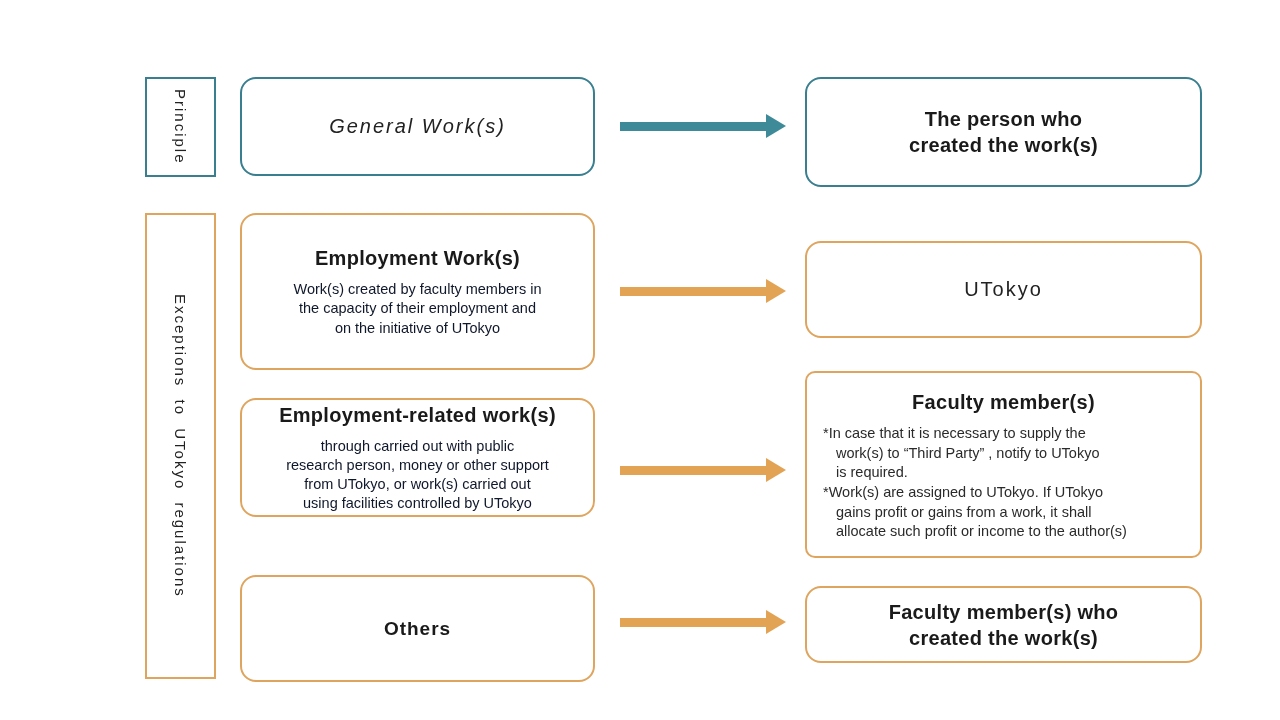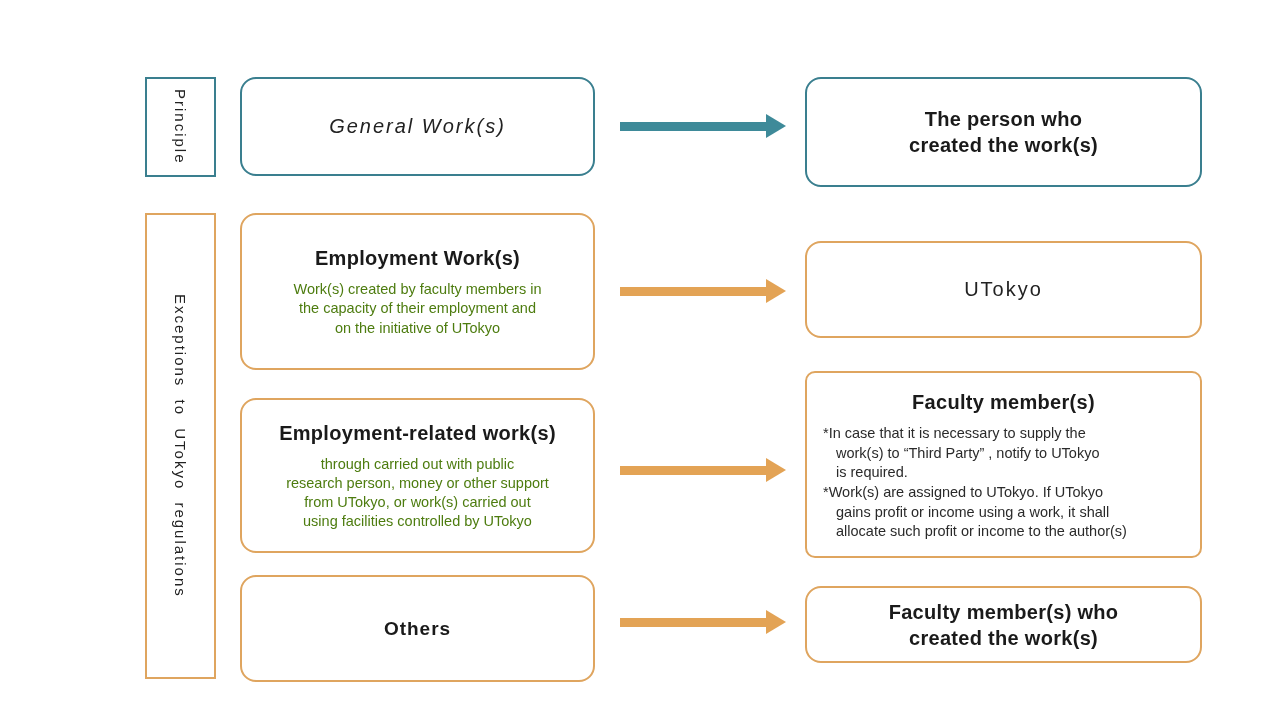--- a/index.html
+++ b/index.html
@@ -27,21 +27,21 @@
   .orange { border-color: var(--orange-border); }
   .rounded { border-radius: 16px; }
 
   
   .b-principle        { left:145px; top:77px;  width:71px;  height:100px; }
   .b-general          { left:240px; top:77px;  width:355px; height:99px;font-style:italic;  }
   .b-person           { left:805px; top:77px;  width:397px; height:110px;  }
   .b-exceptions       { left:145px; top:213px; width:71px;  height:466px; }
   .b-employment       { left:240px; top:213px; width:355px; height:157px; }
   .b-utokyo           { left:805px; top:241px; width:397px; height:97px;  }
-  .b-related          { left:240px; top:398px; width:355px; height:155px; }
+  .b-related          { left:240px; top:398px; width:355px; height:119px; }
   .b-faculty          { left:805px; top:371px; width:397px; height:187px; padding:10px 10px 8px 10px;border-radius:10px; }
   .b-others           { left:240px; top:575px; width:355px; height:107px; }
   .b-faculty-created  { left:805px; top:586px; width:397px; height:77px;  }
 
   
   .vtext {
     writing-mode: vertical-rl;
     text-orientation: mixed;
     font-size: 15px;
     letter-spacing: 2px;
@@ -51,21 +51,21 @@
   }
   .t-reg  { font-size: 20px; font-weight: 400; letter-spacing: 2px; color: #222; }
   .t-bold { font-size: 20px; font-weight: 700; letter-spacing: 0.3px; line-height: 1.3; color: #1a1a1a; }
   .t-med  { font-size: 19px; font-weight: 600; letter-spacing: 1px; color: #1a1a1a; }
   .t-bold span { display: block; }
   .desc {
     font-size: 14.5px;
     font-weight: 400;
     line-height: 1.32;
     margin-top: 9px;
-    color: #4d7c0f;
+    color: #0f172a;
   }
   .desc div { white-space: nowrap; }
   .notes {
     margin-top: 9px;
     font-size: 14.5px;
     line-height: 1.36;
     text-align: left;
     align-self: flex-start;
     padding-left: 6px;
     color: #2a2a2a;
@@ -160,21 +160,21 @@
     <div class="head"></div>
   </div>
 
   <div class="box orange rounded b-faculty">
     <span class="t-bold">Faculty member(s)</span>
     <div class="notes">
       <div class="note-line">*In case that it is necessary to supply the</div>
       <div class="note-line cont">work(s) to “Third Party” , notify to UTokyo</div>
       <div class="note-line cont">is required.</div>
       <div class="note-line">*Work(s) are assigned to UTokyo. If UTokyo</div>
-      <div class="note-line cont">gains profit or income using a work, it shall</div>
+      <div class="note-line cont">gains profit or gains from a work, it shall</div>
       <div class="note-line cont">allocate such profit or income to the author(s)</div>
     </div>
   </div>
 
   <div class="box orange rounded b-others">
     <span class="t-med">Others</span>
   </div>
 
   <div class="arrow a4 orange-a">
     <div class="shaft"></div>

